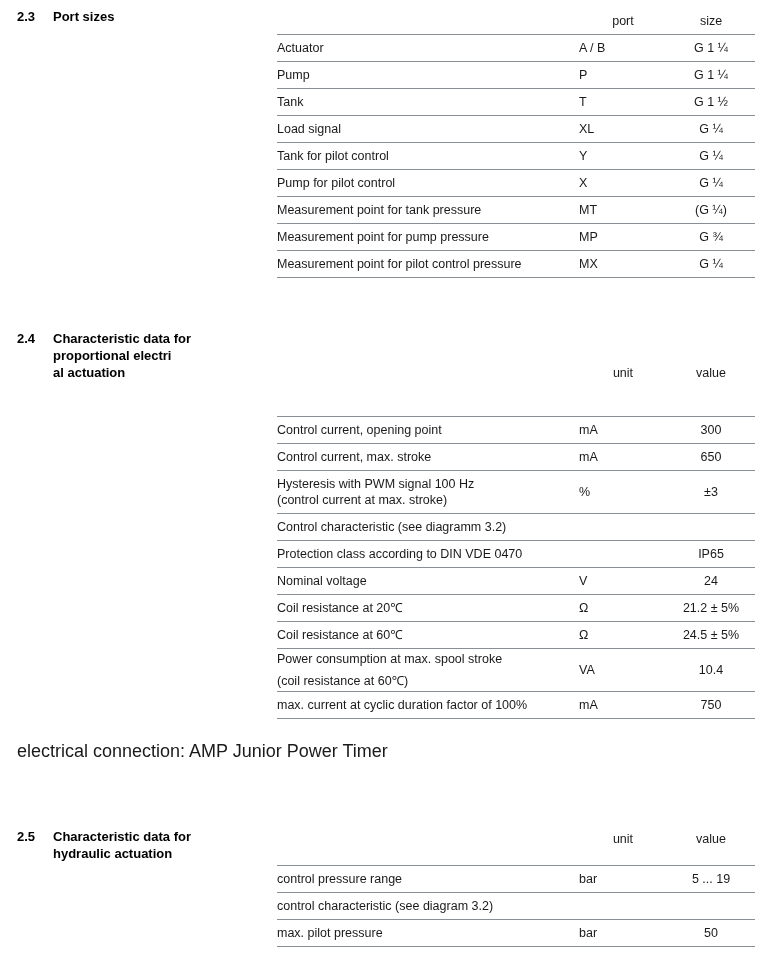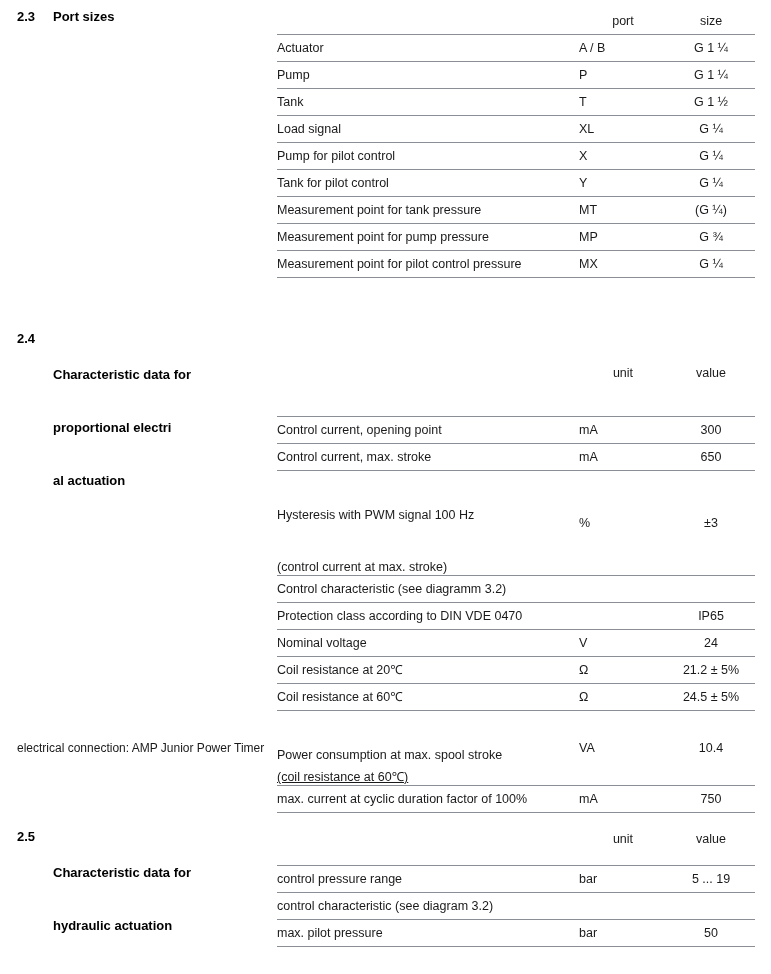--- a/index.html
+++ b/index.html
@@ -98,28 +98,27 @@
   
   .hdr-tall td { height: 26px; }
   .hdr-xtall td { height: 86px; vertical-align: top; padding-top: 22px; }
 
   .row-tall td { height: 26px; }
   .row-two td { height: 42px; }
 
   .note {
     position: absolute;
     left: 17px;
-    font-size: 12px;
+    font-size: 18px;
     color: #1a1a1a;
     text-align: center;
   }
 
   .sub {
     display: block;
-    margin-top: 36px;
   }
 </style>
 </head>
 <body>
 
 <div class="page">
 
   <div class="section" style="top:8px;">
     <div class="sec-heading">
       <span class="num">2.3</span><span class="ttl">Port sizes</span>
@@ -146,27 +145,27 @@
         <td class="c-desc">Tank</td>
         <td class="c-unit">T</td>
         <td class="c-val">G 1 ½</td>
       </tr>
       <tr class="row-tall">
         <td class="c-desc">Load signal</td>
         <td class="c-unit">XL</td>
         <td class="c-val">G ¼</td>
       </tr>
       <tr class="row-tall">
+        <td class="c-desc">Tank for pilot control</td>
+        <td class="c-unit">Y</td>
+        <td class="c-val">G ¼</td>
+      </tr>
+      <tr class="row-tall">
         <td class="c-desc">Pump for pilot control</td>
         <td class="c-unit">X</td>
-        <td class="c-val">G ¼</td>
-      </tr>
-      <tr class="row-tall">
-        <td class="c-desc">Tank for pilot control</td>
-        <td class="c-unit">Y</td>
         <td class="c-val">G ¼</td>
       </tr>
       <tr class="row-tall">
         <td class="c-desc">Measurement point for tank pressure</td>
         <td class="c-unit">MT</td>
         <td class="c-val">(G ¼)</td>
       </tr>
       <tr class="row-tall">
         <td class="c-desc">Measurement point for pump pressure</td>
         <td class="c-unit">MP</td>
@@ -236,21 +235,21 @@
         <td class="c-val">21.2 ± 5%</td>
       </tr>
       <tr class="row-tall">
         <td class="c-desc">Coil resistance at 60℃</td>
         <td class="c-unit">Ω</td>
         <td class="c-val">24.5 ± 5%</td>
       </tr>
       <tr class="row-two">
         <td class="c-desc">
           <span class="sub">Power consumption at max. spool stroke</span>
-          <span class="sub" style="margin-top:6px;text-decoration:underline;">(coil resistance at 60℃)</span>
+          <span class="sub" style="margin-top:6px;">(coil resistance at 60℃)</span>
         </td>
         <td class="c-unit">VA</td>
         <td class="c-val">10.4</td>
       </tr>
       <tr class="row-tall">
         <td class="c-desc">max. current at cyclic duration factor of 100%</td>
         <td class="c-unit">mA</td>
         <td class="c-val">750</td>
       </tr>
     </tbody>

